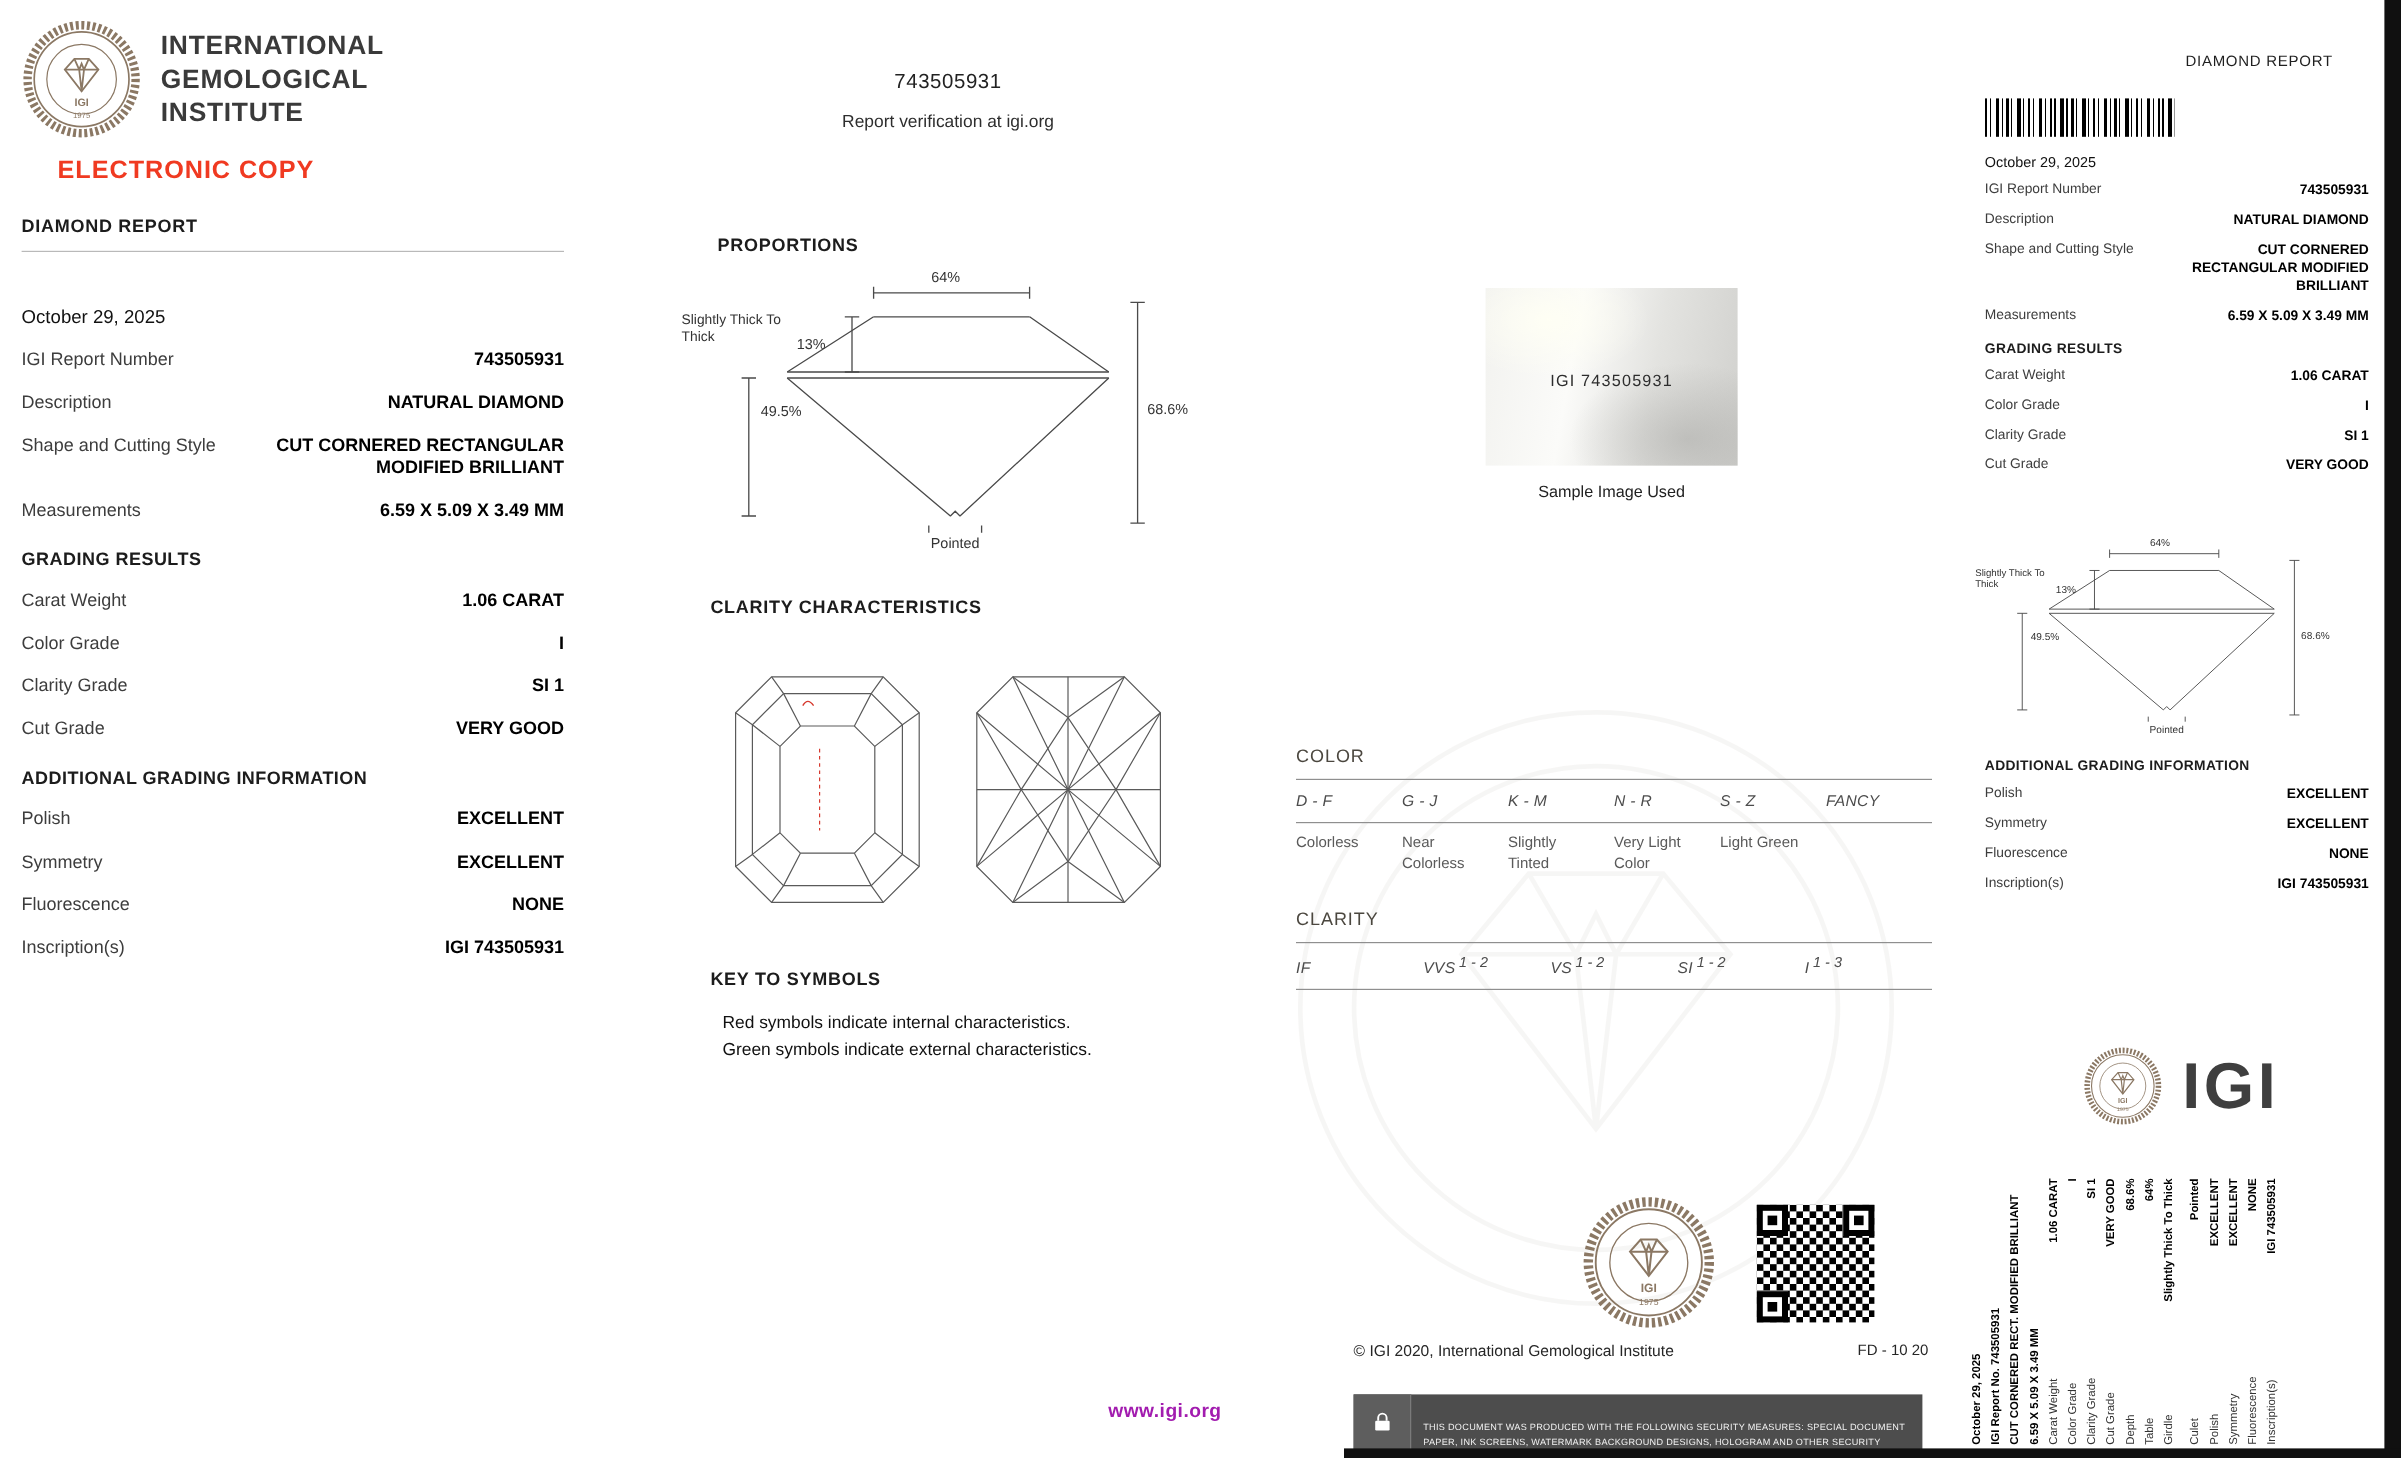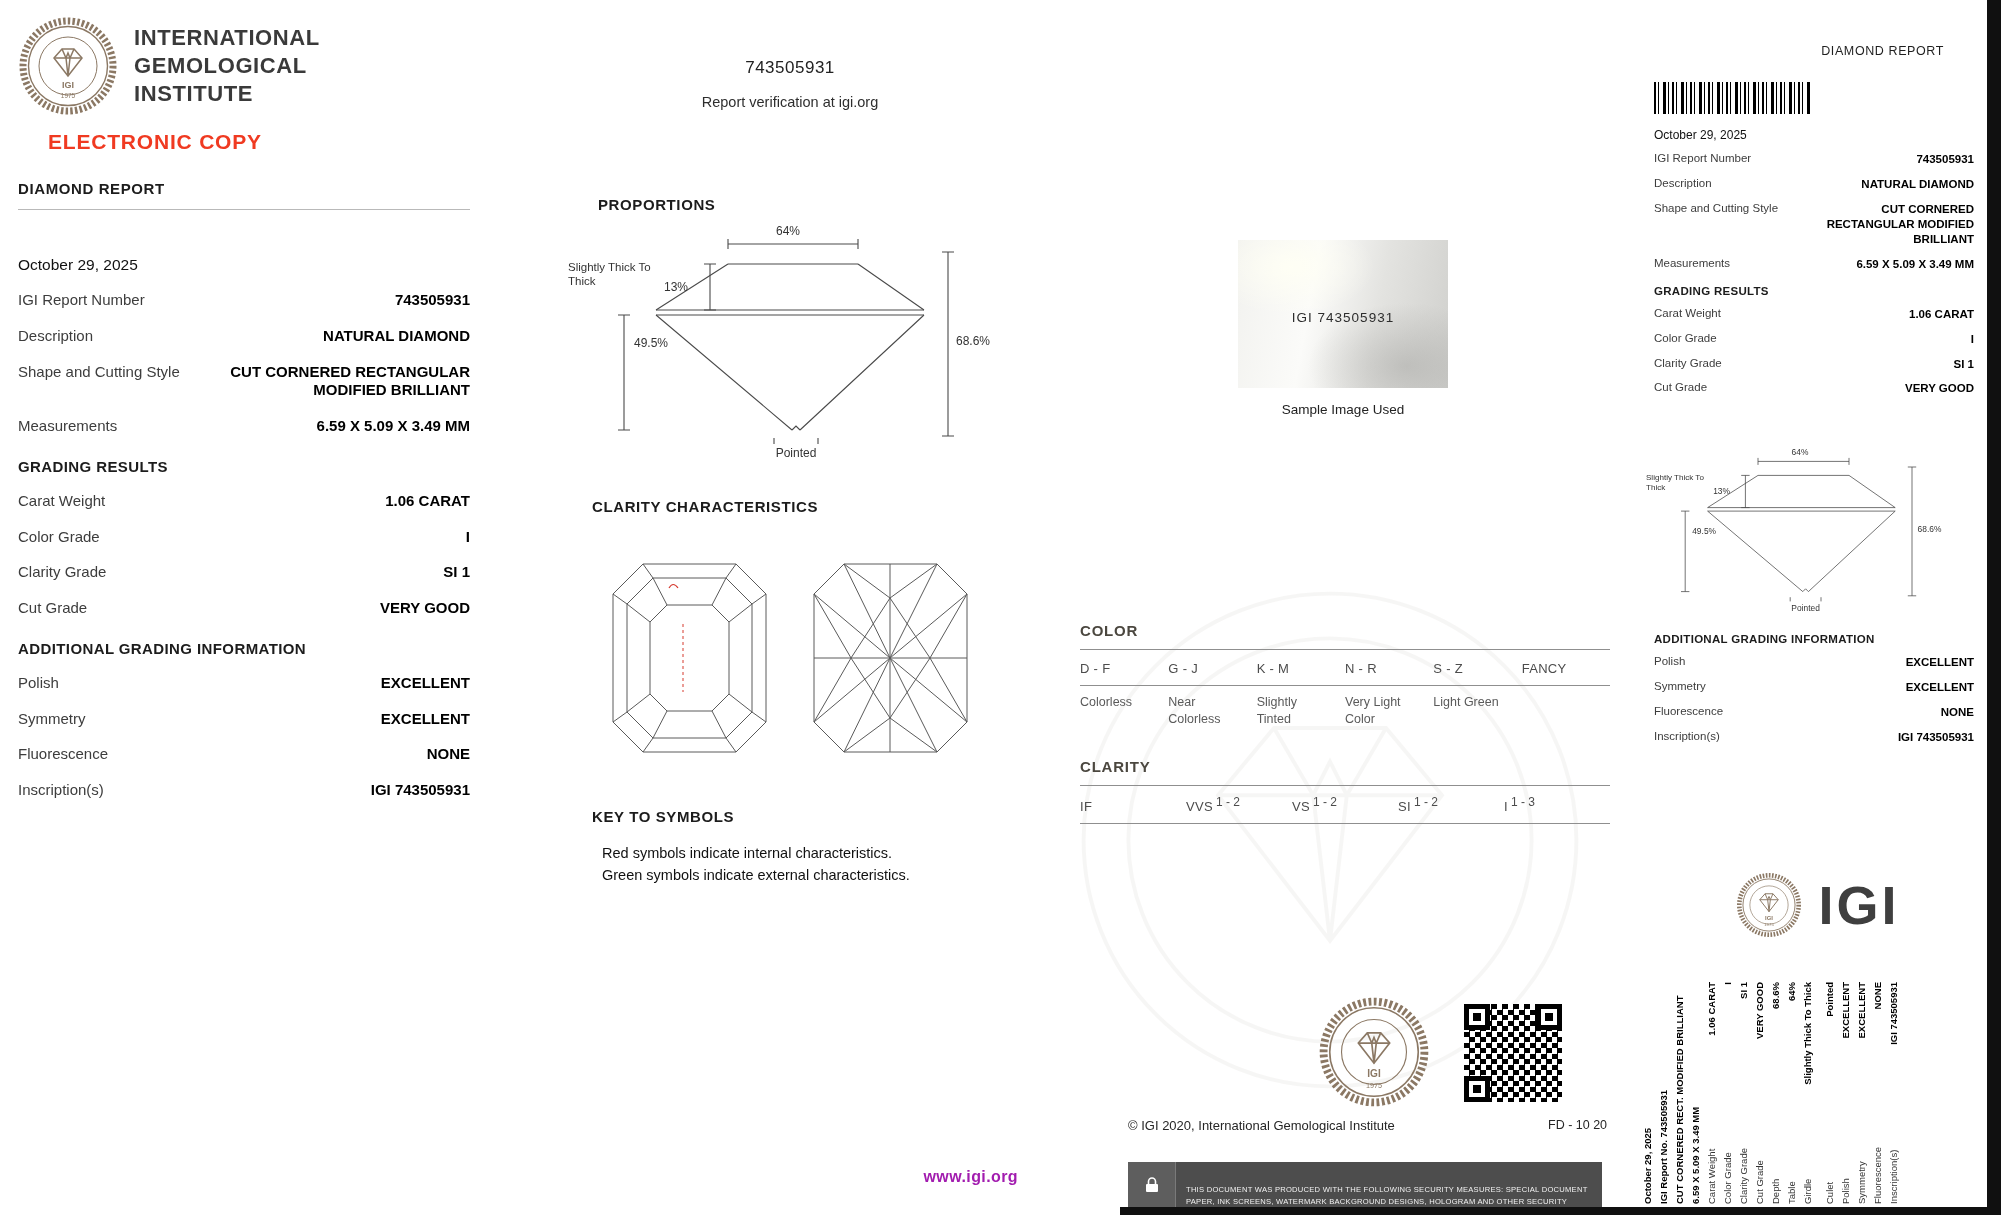--- a/index.html
+++ b/index.html
@@ -50,23 +50,23 @@
     background:
       radial-gradient(120px 70px at 25% 18%, rgba(255,255,244,0.95), rgba(255,255,255,0) 70%),
       radial-gradient(140px 90px at 80% 85%, rgba(168,168,165,0.55), rgba(255,255,255,0) 70%),
       linear-gradient(100deg, #f2f2ef 0%, #fbfbf9 35%, #e3e3e0 65%, #d0d0cd 100%); }
   .sample-text { position:absolute; left:0; right:0; top:52%; transform:translateY(-50%);
                  text-align:center; font-size:13.5px; letter-spacing:1px; color:#2d2d2d; }
   .sample-caption { margin-top:14px; text-align:center; font-size:13.5px; color:#222; }
 
   
   .scales { position:absolute; left:1080px; top:622px; width:530px; }
-  .scale-head { font-size:15px; font-weight:bold; letter-spacing:0.8px; color:#4b473f; }
+  .scale-head { font-size:15px; font-weight:normal; letter-spacing:0.8px; color:#4b473f; }
   .scale-grades { display:flex; border-top:1px solid #8f8f8f; border-bottom:1px solid #8f8f8f; margin-top:10px; }
-  .scale-grades .cell { flex:1; padding:9px 4px 8px 0; }
+  .scale-grades .cell { flex:1; padding:9px 4px 8px 0;font-style:italic; }
   .grade { font-size:13px; color:#4c4c4c; letter-spacing:0.3px; }
   .sup { font-size:12px; vertical-align:5px; margin-left:3px; color:#4c4c4c; }
   .scale-desc { display:flex; }
   .scale-desc .cell { flex:1; padding:8px 12px 0 0; font-size:12.5px; color:#5a5a5a; line-height:1.35; }
   .clarity-block { margin-top:30px; }
 
   
   .mid-seal { position:absolute; left:1318px; top:996px; width:112px; height:112px; }
   .qr { position:absolute; left:1464px; top:1004px; width:98px; height:98px;
         background: conic-gradient(#000 25%, #fff 0 50%, #000 0 75%, #fff 0) 0 0 / 11px 11px; }

